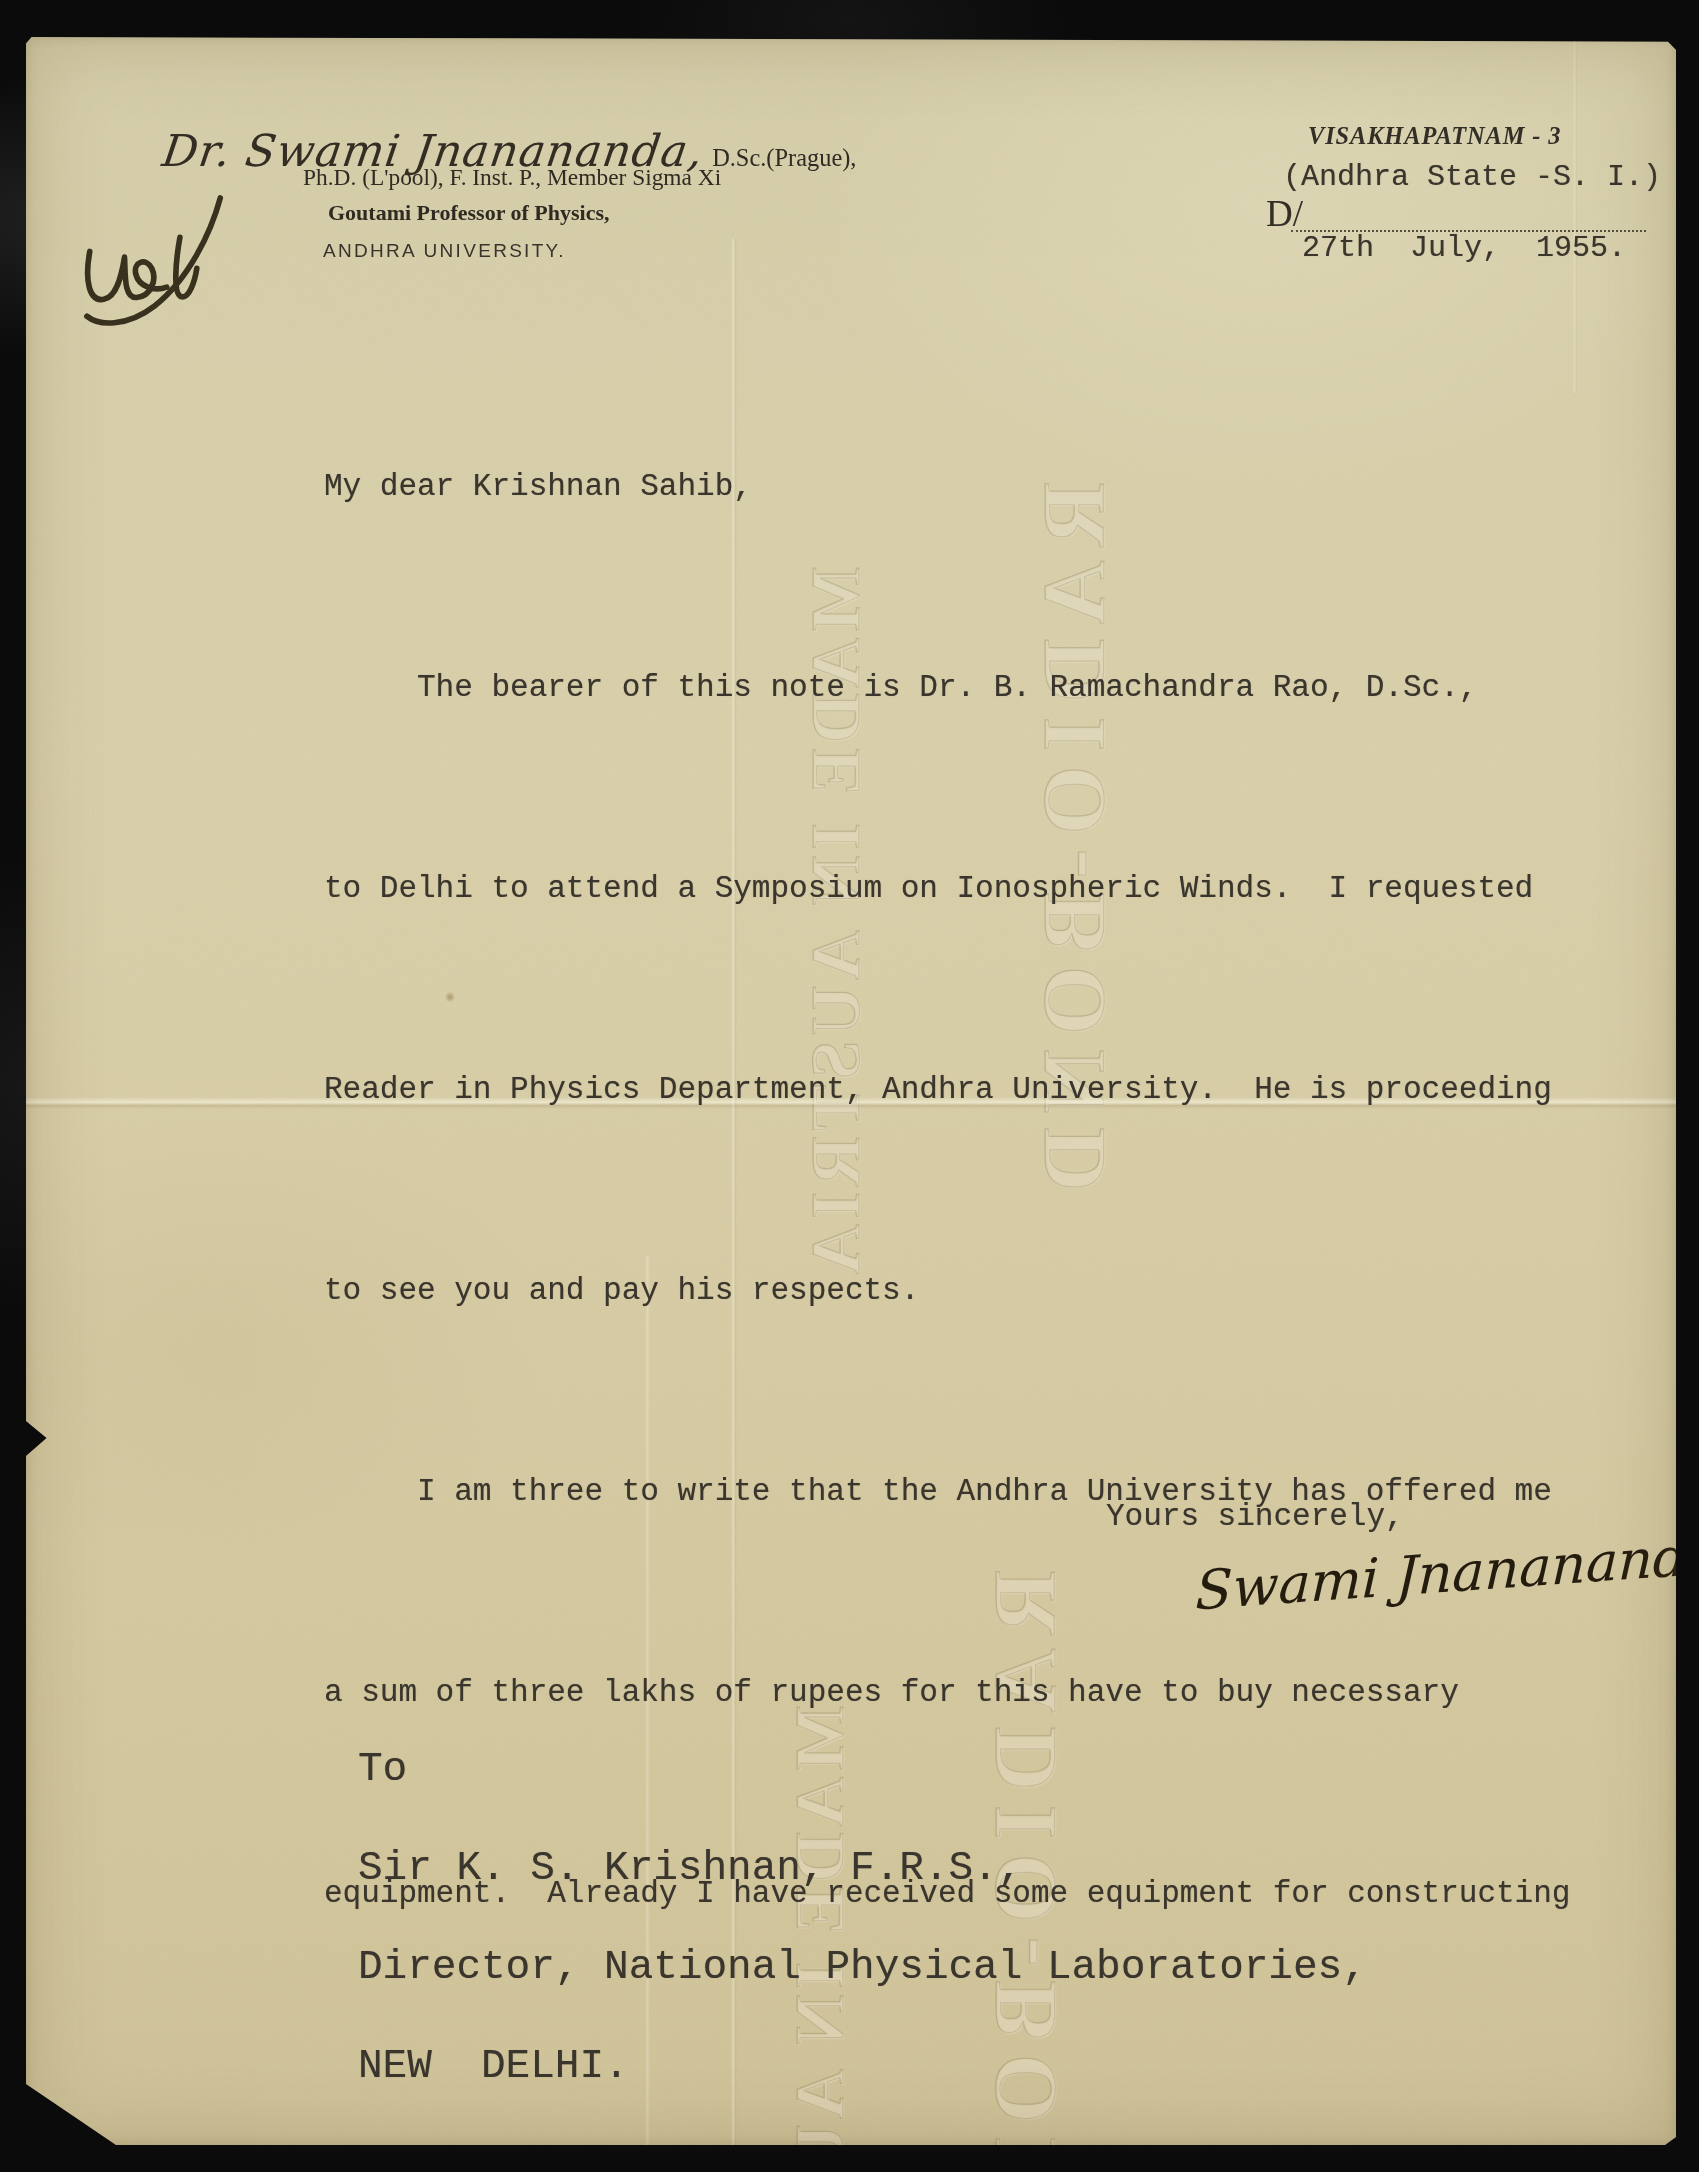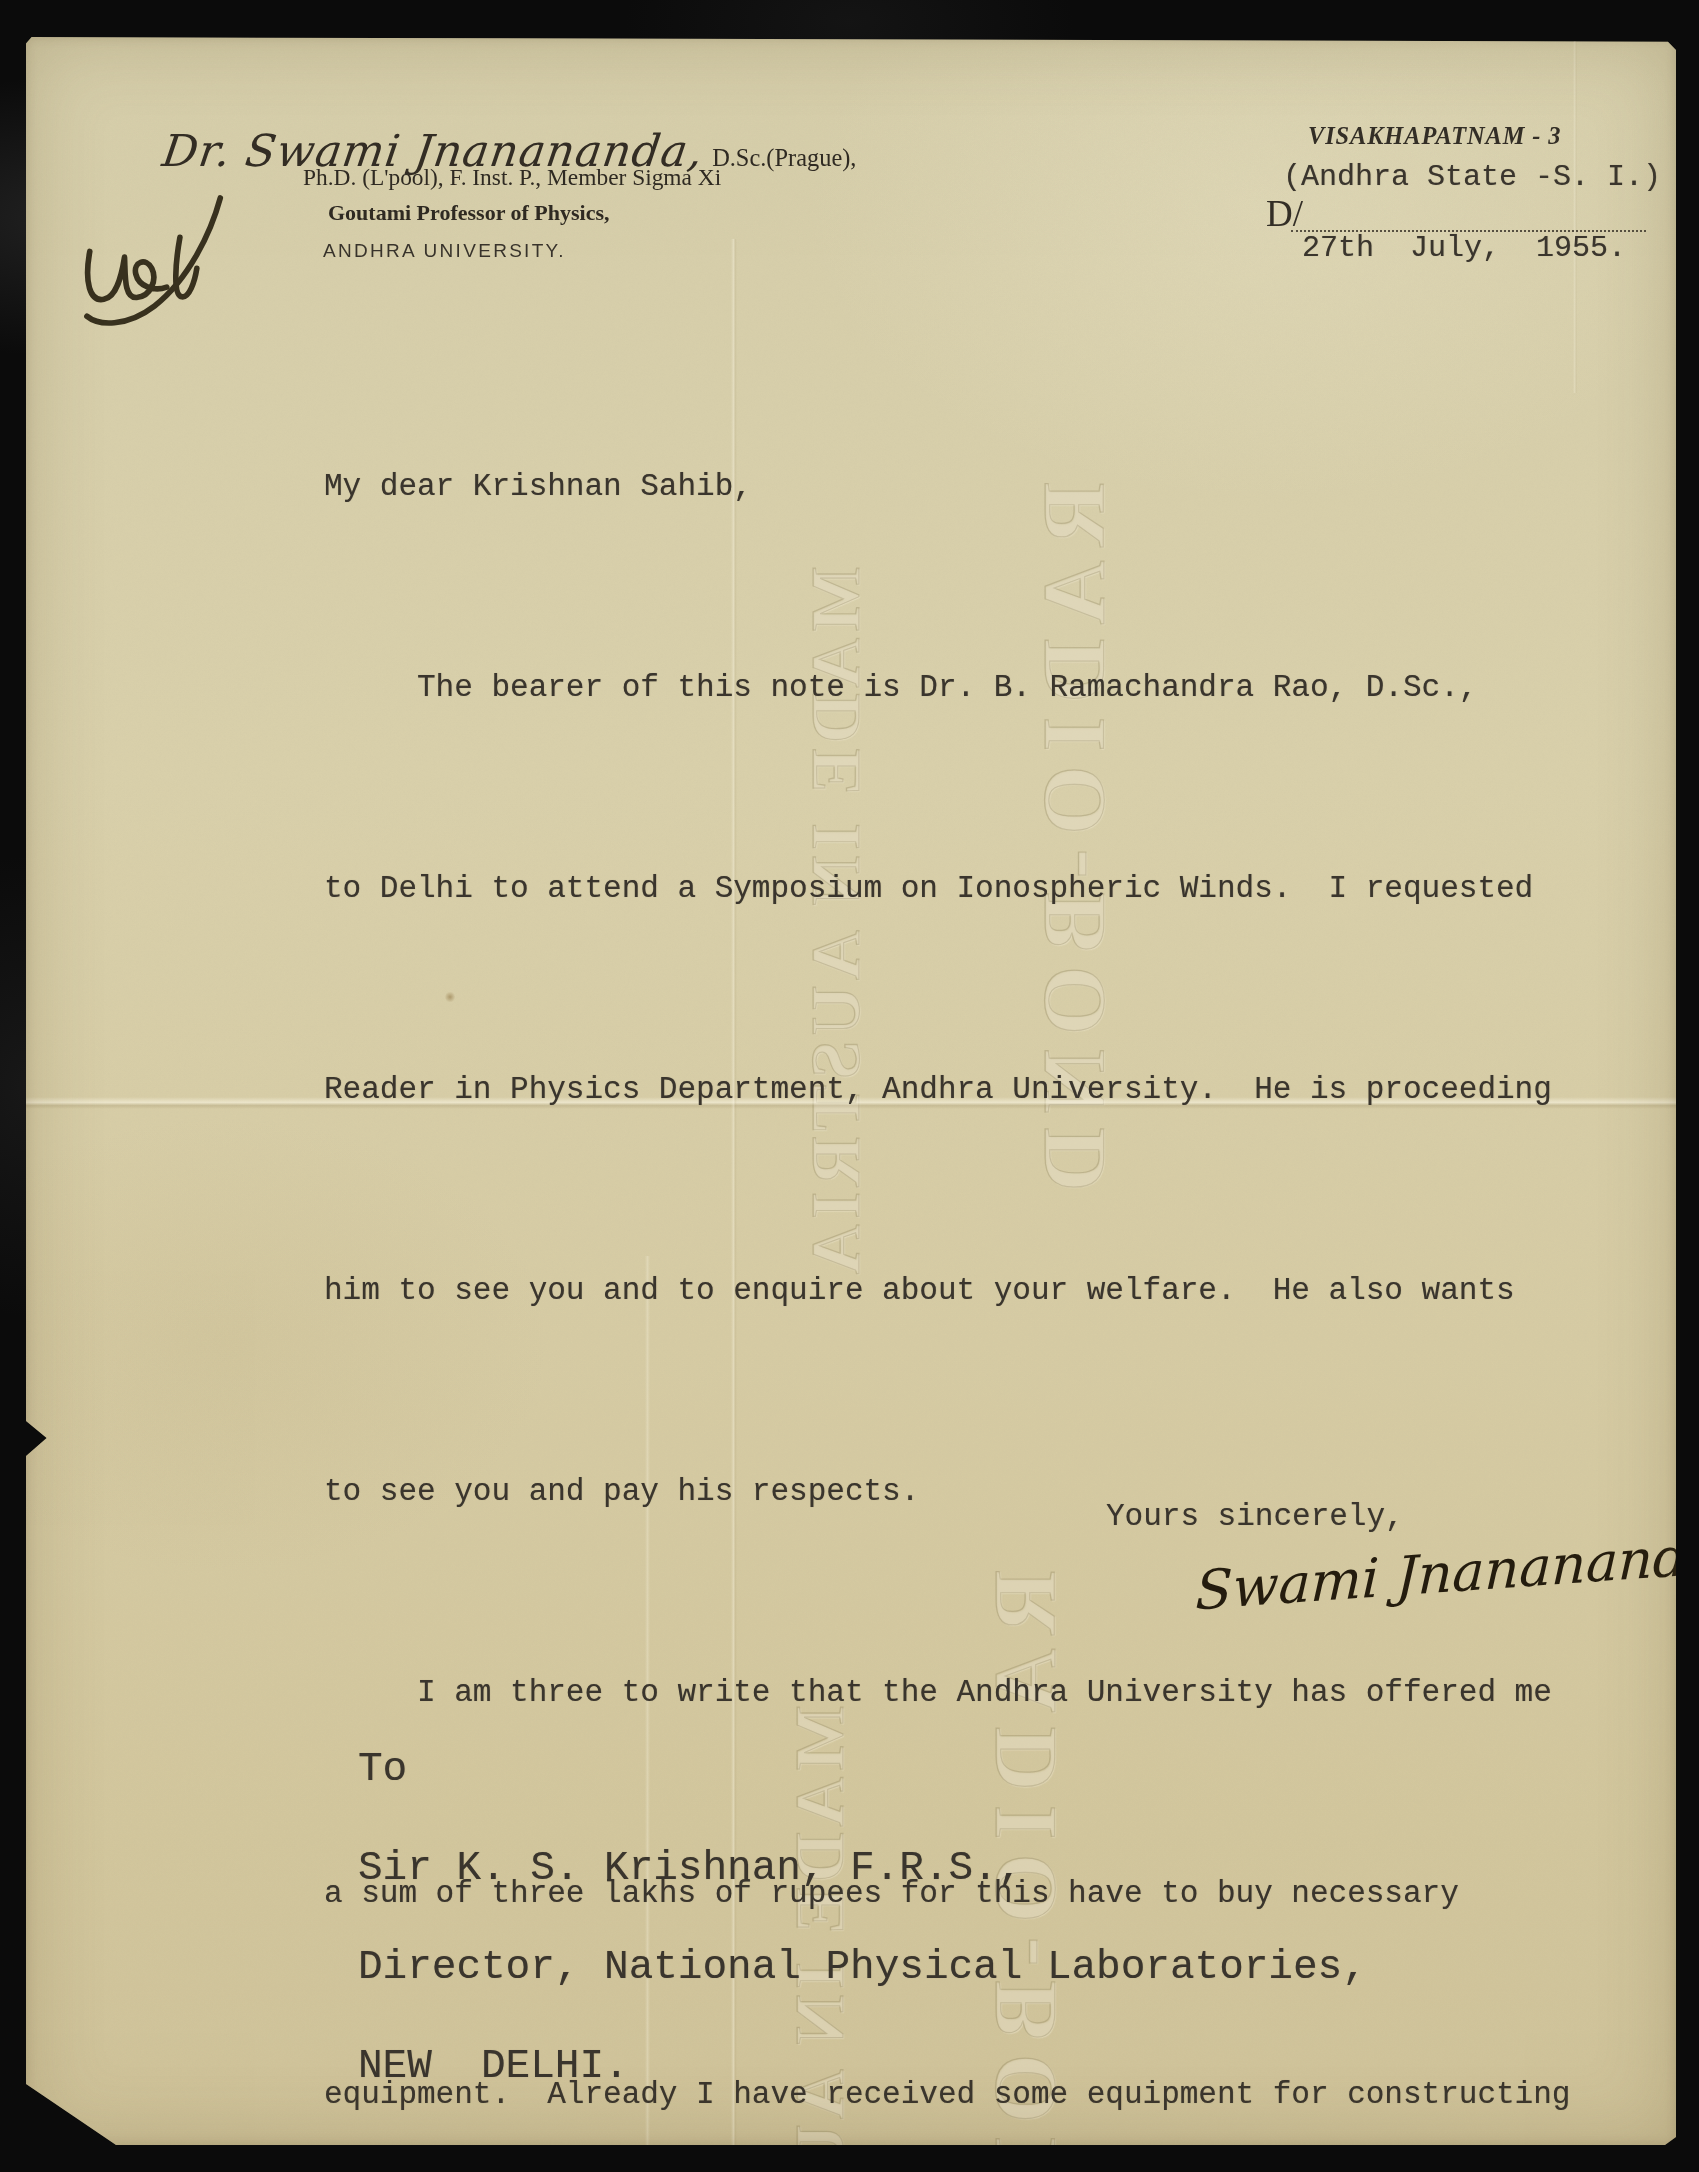--- a/index.html
+++ b/index.html
@@ -174,21 +174,20 @@
     <div class="db-state mono">(Andhra State -S. I.)</div>
     <div class="db-dprefix">D/</div>
     <div class="db-dots"></div>
     <div class="db-date mono">27th  July,  1955.</div>
 
     <div class="body-block mono">
       <div>My dear Krishnan Sahib,</div>
       <div>     The bearer of this note is Dr. B. Ramachandra Rao, D.Sc.,</div>
       <div>to Delhi to attend a Symposium on Ionospheric Winds.  I requested</div>
       <div>Reader in Physics Department, Andhra University.  He is proceeding</div>
-      <div>him to see you and to enquire about your welfare.  He also wants</div>
       <div>to see you and pay his respects.</div>
       <div>     I am three to write that the Andhra University has offered me</div>
       <div>a sum of three lakhs of rupees for this have to buy necessary</div>
       <div>equipment.  Already I have received some equipment for constructing</div>
       
       
       
       
       
       

